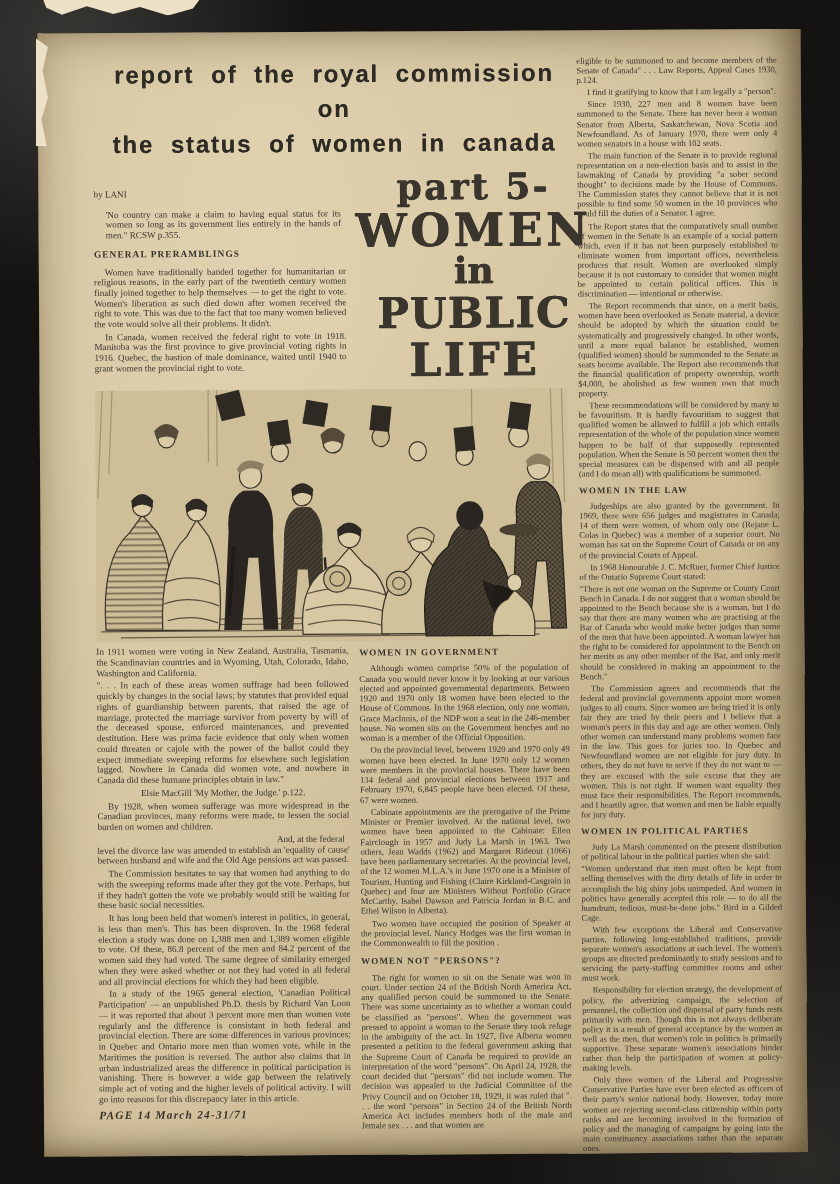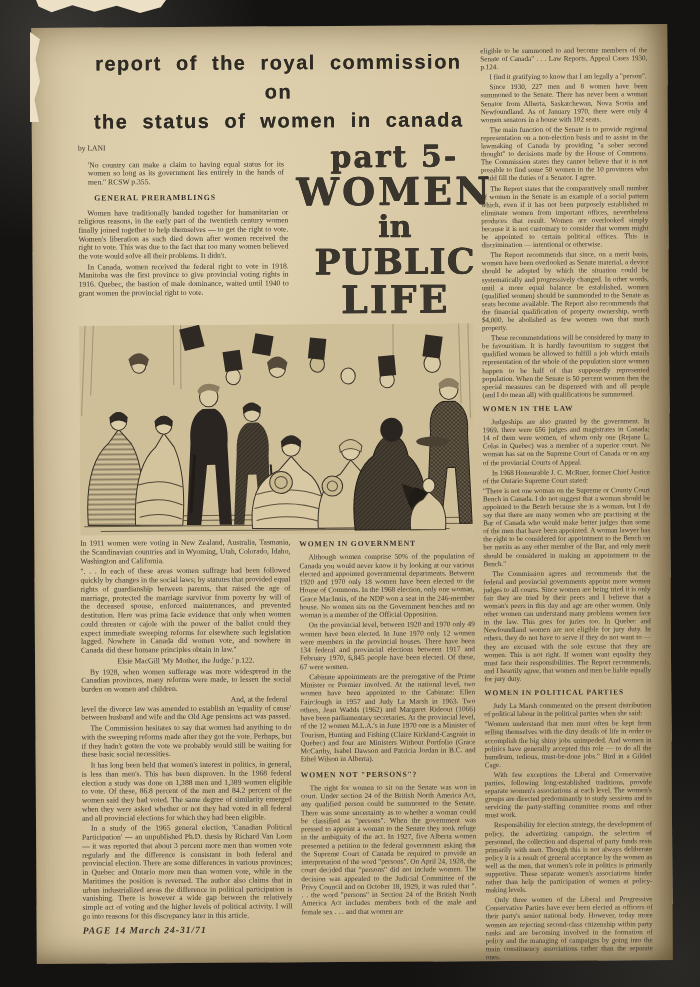--- a/index.html
+++ b/index.html
@@ -41,23 +41,23 @@
   .part-head{
     flex:1;text-align:center;font-family:"DejaVu Serif", serif;font-weight:bold;color:#3a352d;
     text-shadow:.5px 0 0 currentColor, 0 .4px 0 currentColor;
   }
   .part-head .l1{font-size:30px;line-height:32px;letter-spacing:2px;margin-top:2px;}
   .part-head .l2{font-size:38px;line-height:38px;letter-spacing:3px;}
   .part-head .l3{font-size:30px;line-height:32px;}
   .part-head .l4{font-size:35px;line-height:37px;letter-spacing:1px;}
   .part-head .l5{font-size:38px;line-height:39px;letter-spacing:2px;}
 
-  .byline{font-size:7.6px;margin:4px 0 8px;}
+  .byline{font-size:7.6px;margin:18px 0 8px;}
   .quote{margin:0 4px 7px 10px;text-align:justify;}
-  .sec-hdr{font-size:7.8px;font-weight:bold;letter-spacing:.9px;margin:0 16px 6px;text-indent:0;}
+  .sec-hdr{font-size:7.8px;font-weight:bold;letter-spacing:.9px;margin:0 0 6px;text-indent:0;}
   p{margin:0 0 2px;text-indent:9px;text-align:justify;}
   .noind{text-indent:0;}
   .attr{text-align:center;text-indent:0;}
   .ra{display:block;text-align:right;padding-right:4px;}
 
   .engraving{margin:5px 0 4px;height:210px;}
   .engraving svg{display:block;width:100%;height:100%;}
 
   .bottom-row{display:flex;gap:9px;}
   .left-lower{width:210px;flex:none;font-size:7.6px;line-height:8.75px;}
@@ -233,20 +233,21 @@
           <p>It has long been held that women's interest in politics, in general, is less than men's. This has been disproven. In the 1968 federal election a study was done on 1,388 men and 1,389 women eligible to vote. Of these, 86.8 percent of the men and 84.2 percent of the women said they had voted. The same degree of similarity emerged when they were asked whether or not they had voted in all federal and all provincial elections for which they had been eligible.</p>
           <p>In a study of the 1965 general election, 'Canadian Political Participation' — an unpublished Ph.D. thesis by Richard Van Loon — it was reported that about 3 percent more men than women vote regularly and the difference is consistant in both federal and provincial election. There are some differences in various provinces; in Quebec and Ontario more men than women vote, while in the Maritimes the position is reversed. The author also claims that in urban industrialized areas the difference in political participation is vanishing. There is however a wide gap between the relatively simple act of voting and the higher levels of political activity. I will go into reasons for this discrepancy later in this article.</p>
           <div class="page-footer">PAGE 14 March 24-31/71</div>
         </div>
 
         <div class="mid-lower">
           <div class="sec-hdr">WOMEN IN GOVERNMENT</div>
           <p>Although women comprise 50% of the population of Canada you would never know it by looking at our various elected and appointed governmental departments. Between 1920 and 1970 only 18 women have been elected to the House of Commons. In the 1968 election, only one woman, Grace MacInnis, of the NDP won a seat in the 246-member house. No women sits on the Government benches and no woman is a member of the Official Opposition.</p>
           <p>On the provincial level, between 1920 and 1970 only 49 women have been elected. In June 1970 only 12 women were members in the provincial houses. There have been 134 federal and provincial elections between 1917 and February 1970, 6,845 people have been elected. Of these, 67 were women.</p>
           <p>Cabinate appointments are the prerogative of the Prime Minister or Premier involved. At the national level, two women have been appointed to the Cabinate: Ellen Fairclough in 1957 and Judy La Marsh in 1963. Two others, Jean Wadds (1962) and Margaret Rideout (1066) have been parliamentary secretaries. At the provincial level, of the 12 women M.L.A.'s in June 1970 one is a Minister of Tourism, Hunting and Fishing (Claire Kirkland-Casgrain in Quebec) and four are Ministers Without Portfolio (Grace McCarthy, Isabel Dawson and Patricia Jordan in B.C. and Ethel Wilson in Alberta).</p>
+          <p>Two women have occupied the position of Speaker at the provincial level. Nancy Hodges was the first woman in the Commonwealth to fill the position .</p>
           <div class="sec-hdr h2">WOMEN NOT "PERSONS"?</div>
           <p>The right for women to sit on the Senate was won in court. Under section 24 of the British North America Act, any qualified person could be summoned to the Senate. There was some uncertainty as to whether a woman could be classified as "persons". When the government was pressed to appoint a woman to the Senate they took refuge in the ambiguity of the act. In 1927, five Alberta women presented a petition to the federal government asking that the Supreme Court of Canada be required to provide an interpretation of the word "persons". On April 24, 1928, the court decided that "persons" did not include women. The decision was appealed to the Judicial Committee of the Privy Council and on October 18, 1929, it was ruled that ". . . the word "persons" in Section 24 of the British North America Act includes members both of the male and female sex . . . and that women are</p>
         </div>
       </div>
     </div>
 
     <div class="right-col">
       <p class="noind">eligible to be summoned to and become members of the Senate of Canada" . . . Law Reports, Appeal Cases 1930, p.124.</p>
       <p>I find it gratifying to know that I am legally a "person".</p>
       <p>Since 1930, 227 men and 8 women have been summoned to the Senate. There has never been a woman Senator from Alberta, Saskatchewan, Nova Scotia and Newfoundland. As of January 1970, there were only 4 women senators in a house with 102 seats.</p>

